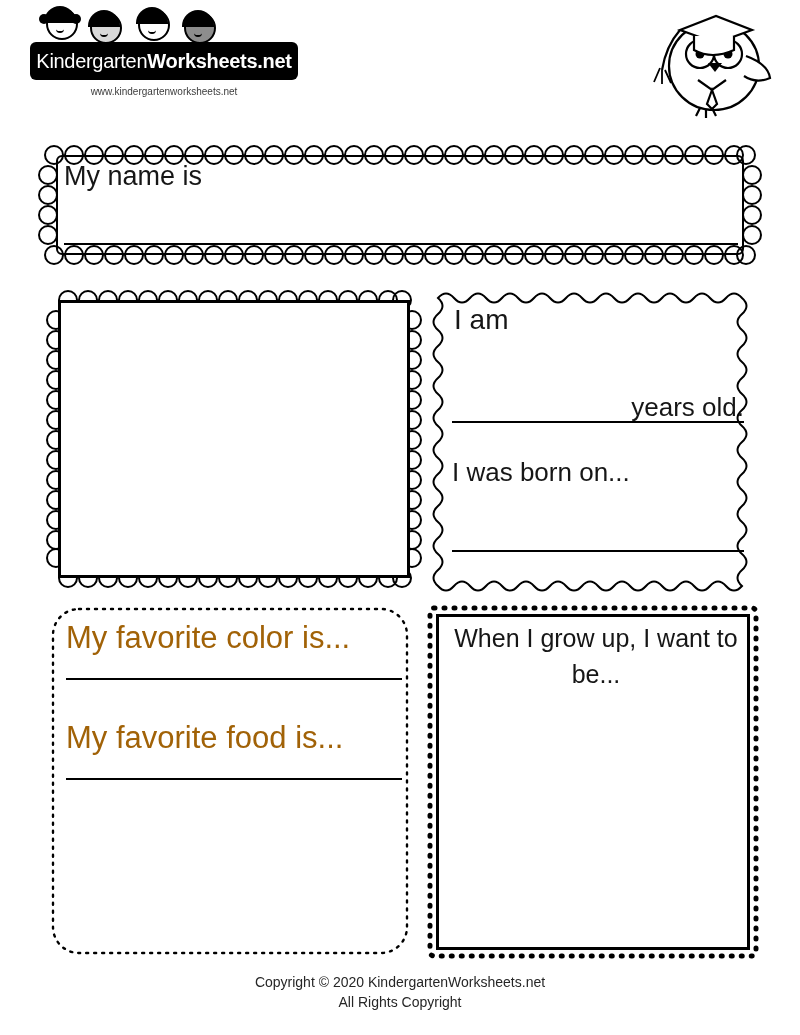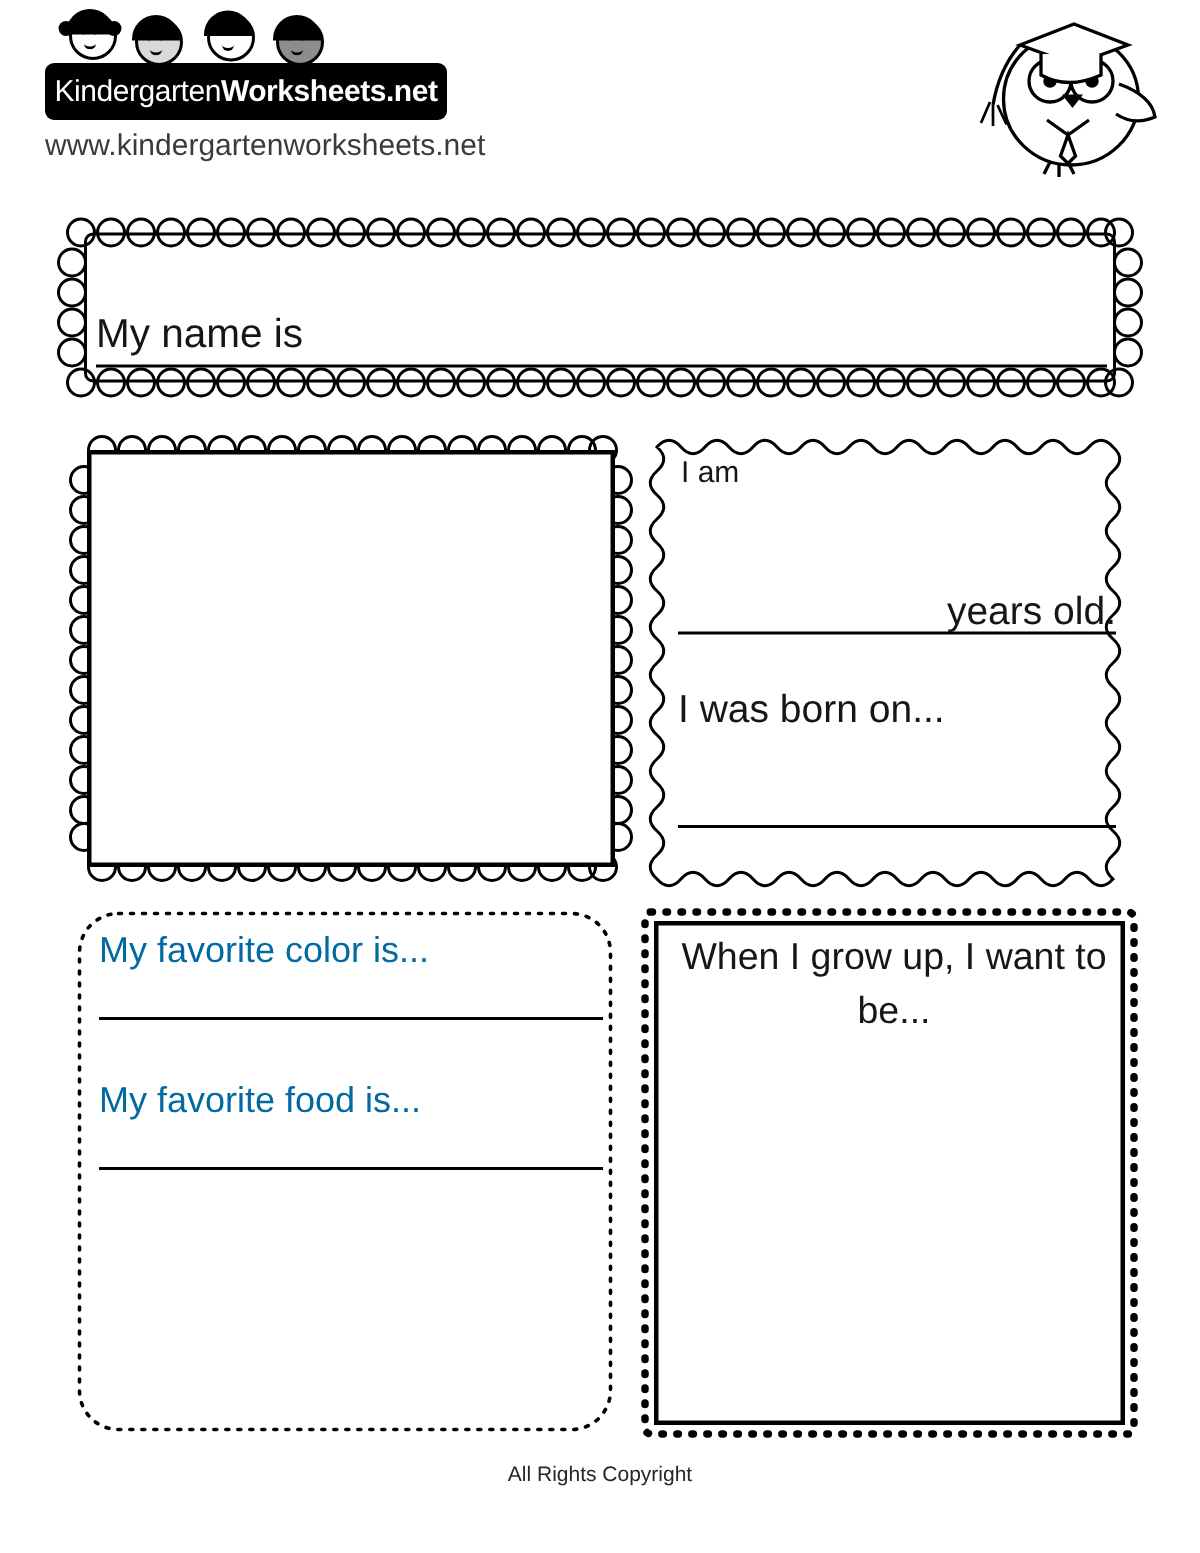--- a/index.html
+++ b/index.html
@@ -107,21 +107,21 @@
     white-space: nowrap;
   }
   .logo-banner .light { font-weight: 400; }
   .logo-banner .bold { font-weight: 700; }
   .logo-url {
     position: absolute;
     left: 12px;
     top: 80px;
     width: 268px;
     text-align: center;
-    font-size: 20px;
+    font-size: 10px;
     color: #3b3b3b;
   }
 
   .worksheet-title {
     position: absolute;
     left: 285px;
     top: 28px;
     width: 360px;
     text-align: center;
     font-size: 27px;
@@ -152,21 +152,20 @@
     border: 2px solid #000;
     border-radius: 6px;
     box-sizing: border-box;
   }
   .name-label {
     position: absolute;
     left: 30px;
     top: 20px;
     font-size: 27px;
     color: #161616;
-    margin-top: 46px;
   }
   .name-line {
     position: absolute;
     left: 30px;
     right: 28px;
     top: 102px;
     border-bottom: 2px solid #000;
   }
 
   .me-box {
@@ -201,21 +200,21 @@
   }
   .age-inner {
     position: absolute;
     left: 12px; top: 12px;
     right: 12px; bottom: 12px;
     box-sizing: border-box;
   }
   .age-l1 {
     position: absolute;
     left: 26px; top: 16px;
-    font-size: 20px;
+    font-size: 28px;
     color: #161616;
   }
   .age-l2 {
     position: absolute;
     right: 14px; top: 104px;
     font-size: 26px;
     color: #161616;
   }
   .age-line {
     position: absolute;
@@ -243,21 +242,21 @@
     width: 372px;
     height: 362px;
   }
   .fav-inner {
     position: absolute;
     left: 10px; top: 10px;
     right: 10px; bottom: 10px;
     box-sizing: border-box;
   }
   .fav-item { position: absolute; left: 22px; right: 14px; }
-  .fav-item .t { font-size: 24px; color: #0369a1; }
+  .fav-item .t { font-size: 31px; color: #a16207; }
   .fav-item .ln { position: absolute; left: 0; right: 0; top: 58px; border-bottom: 2px solid #000; }
   .fav1 { top: 20px; }
   .fav2 { top: 120px; }
   .fav3 { top: 222px; }
 
   .grow-box {
     position: absolute;
     left: 424px;
     top: 602px;
     width: 338px;
@@ -519,14 +518,15 @@
 
 <div class="grow-box">
   <svg class="deco" width="338" height="360" viewBox="0 0 338 360" aria-hidden="true">
     <rect x="6" y="6" width="326" height="348" rx="4" ry="4" fill="none" stroke="#000" stroke-width="5" stroke-dasharray="1 9" stroke-linecap="round"></rect>
   </svg>
   <div class="grow-inner"></div>
   <div class="grow-label">When I grow up, I want to be...</div>
 </div>
 
 <div class="footer">
+  <div>Copyright © 2020 KindergartenWorksheets.net</div>
   <div>All Rights Copyright</div>
 </div>
 
 </body></html>

